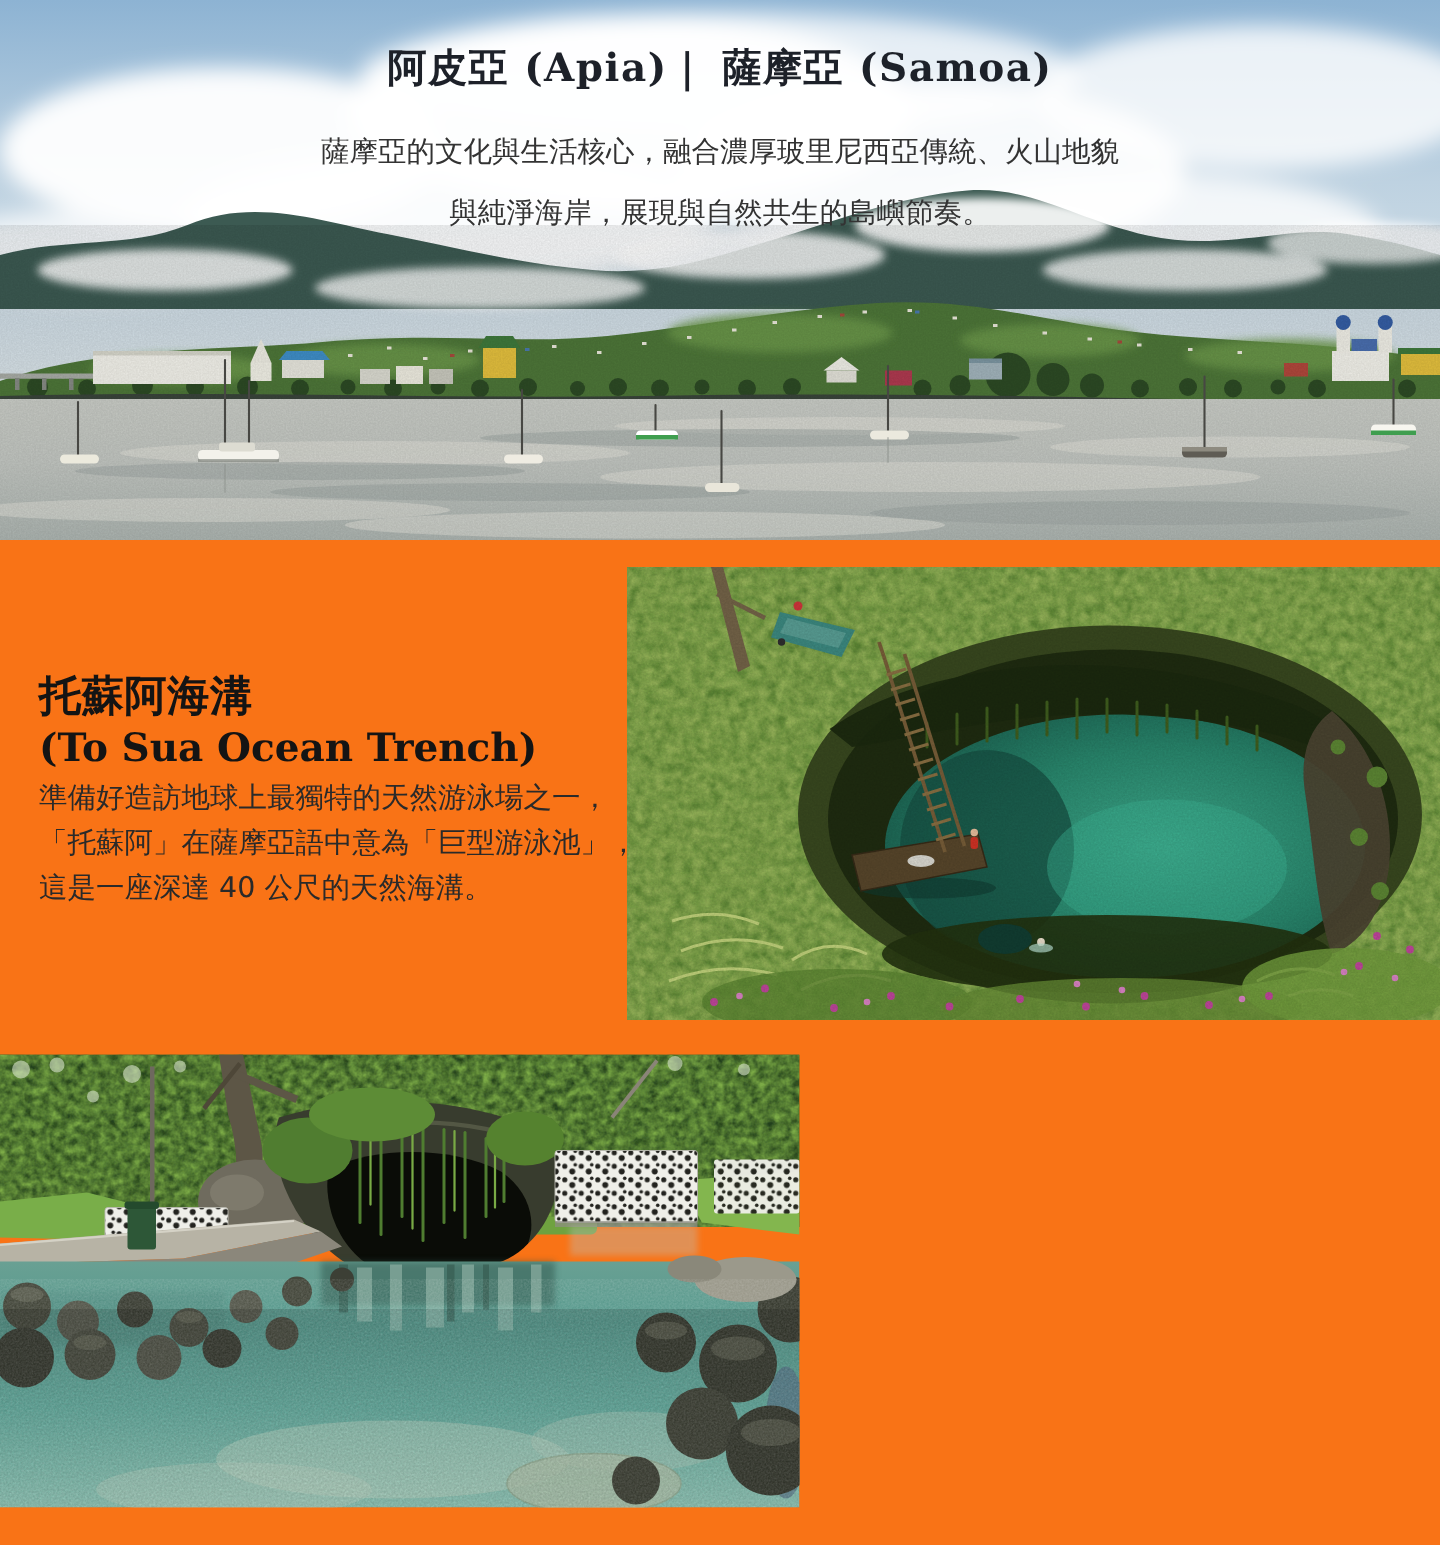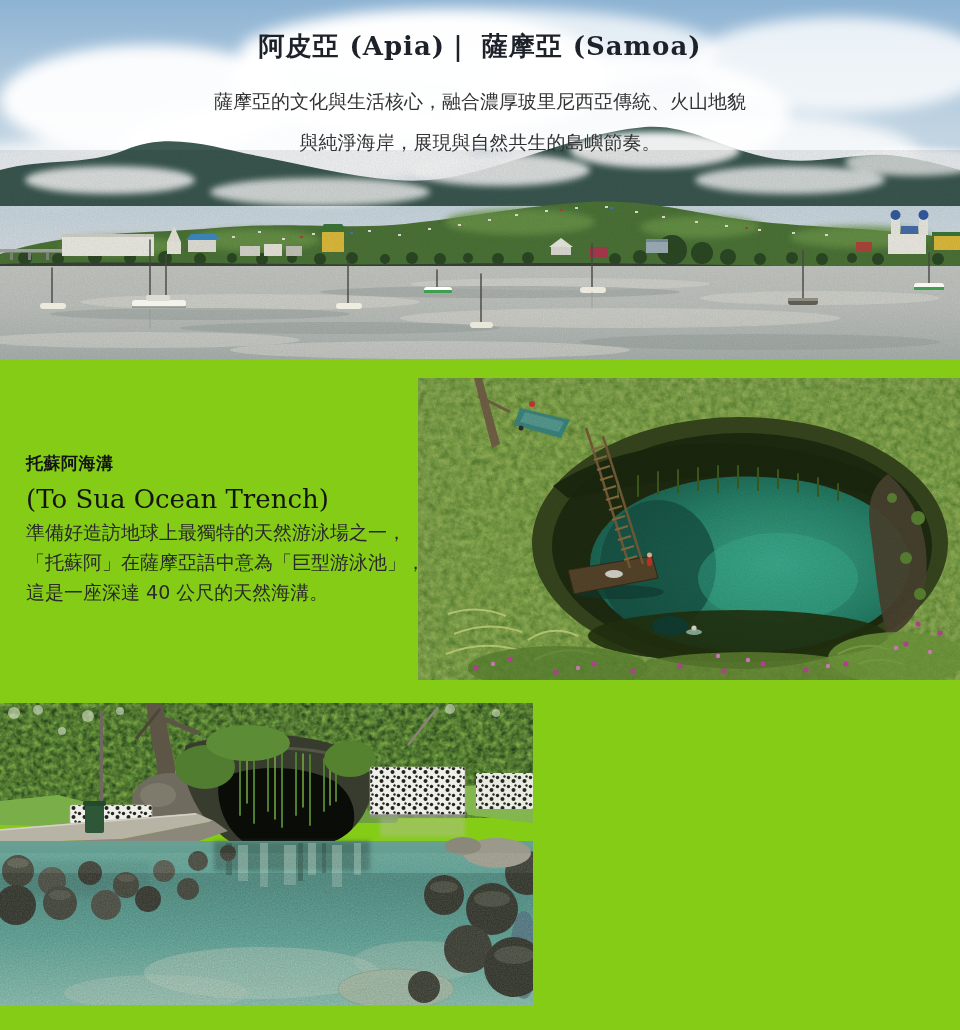--- a/index.html
+++ b/index.html
@@ -1,36 +1,36 @@
 <!DOCTYPE html>
 <html><head>
 <meta charset="utf-8">
 <style>
   html,body{margin:0;padding:0;background:#ffffff;}
-  .page{position:relative;width:960px;height:1030px;background:#84cc16;overflow:hidden;
+  .page{position:relative;width:960px;height:1030px;background:#f97316;overflow:hidden;
         font-family:"DejaVu Sans","Liberation Sans",sans-serif;}
   .photo{position:absolute;display:block;}
   .hero-img{left:0;top:0;width:960px;height:360px;}
   .tosua-img{left:418px;top:378px;width:542px;height:302px;}
   .piula-img{left:0;top:703px;width:533px;height:302px;}
 
   .hero-title{position:absolute;left:0;top:30px;width:100%;margin:0;text-align:center;
       font-family:"DejaVu Serif","Liberation Serif",serif;font-weight:700;font-size:26px;line-height:32px;
       letter-spacing:1px;color:#1d2129;}
   .hero-sub{position:absolute;left:0;width:100%;text-align:center;
       font-size:19px;line-height:31px;color:#333333;margin-top:12px;}
   .hero-sub-1{top:74px;}
   .hero-sub-2{top:115px;}
 
   .ftext{position:absolute;}
   .ftext-1{left:26px;top:447px;width:408px;}
   .ftext-2{left:557px;top:765px;width:398px;}
   .ftext h2{margin:0;font-family:"DejaVu Serif","Liberation Serif",serif;font-weight:700;
-      font-size:17px;line-height:33px;color:#141414;letter-spacing:0.5px;}
-  .ftext h3{margin:2px 0 0;font-family:"DejaVu Serif","Liberation Serif",serif;font-weight:400;
+      font-size:28px;line-height:33px;color:#141414;letter-spacing:0.5px;}
+  .ftext h3{margin:2px 0 0;font-family:"DejaVu Serif","Liberation Serif",serif;font-weight:700;
       font-size:26px;line-height:35px;color:#141414;}
   .ftext p{margin:0 0 0;font-size:19px;line-height:30px;color:#2a2a2a;}
 </style>
 </head>
 <body>
 
 <div class="page">
 
   <svg class="photo hero-img" viewBox="0 0 960 360" preserveAspectRatio="none">
     <defs>

